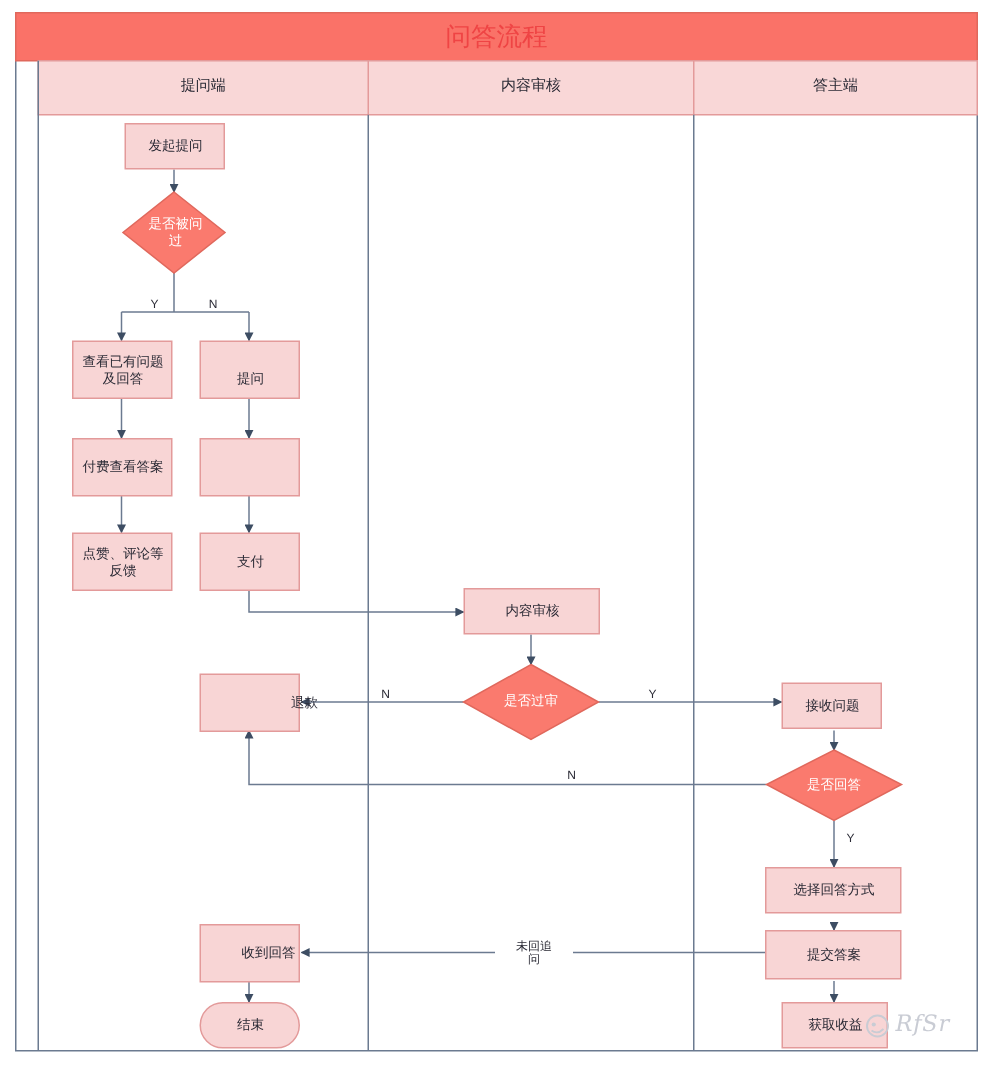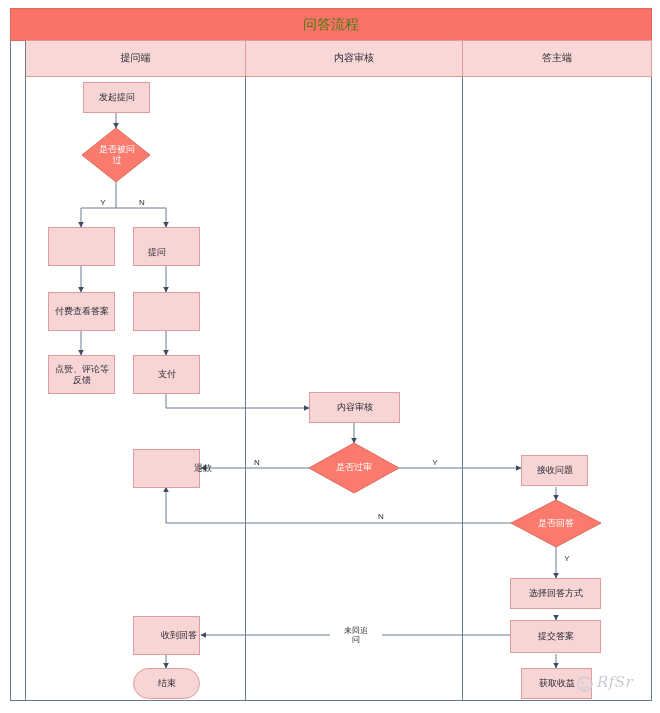--- a/index.html
+++ b/index.html
@@ -38,22 +38,22 @@
   }
   .diamond-label {
     color: #ffffff;
     font-size: 9px;
   }
   .lane-title {
     color: #2a2a35;
     font-size: 10px;
   }
   .pool-title {
-    color: #4d7c0f;
-    font-size: 14px;
+    color: #ef4444;
+    font-size: 17px;
   }
   .edge-label {
     position: absolute;
     color: #2a2a35;
     font-size: 8px;
     text-align: center;
     line-height: 1.15;
     pointer-events: none;
     white-space: pre-line;
   }
@@ -161,24 +161,26 @@
 
   <div class="node-label pool-title" style="left:11px; top:9px; width:640px; height:31px;">问答流程</div>
 
   <div class="node-label lane-title" style="left:26px; top:41px; width:219px; height:35px;">提问端</div>
   <div class="node-label lane-title" style="left:246px; top:41px; width:216px; height:35px;">内容审核</div>
   <div class="node-label lane-title" style="left:463px; top:41px; width:188px; height:35px;">答主端</div>
 
   <div class="node-label box-label" style="left:84px; top:83px; width:66px; height:30px;">发起提问</div>
   <div class="node-label diamond-label" style="left:84px; top:136px; width:66px; height:38px;">是否被问
 过</div>
+  <div class="node-label box-label" style="left:49px; top:228px; width:66px; height:38px;">查看已有问题
+及回答</div>
   <div class="node-label box-label" style="left:49px; top:293px; width:66px; height:38px;">付费查看答案</div>
   <div class="node-label box-label" style="left:49px; top:356px; width:66px; height:38px;">点赞、评论等
 反馈</div>
-  <div class="node-label box-label" style="left:124px; top:228px; width:66px; height:50px;">提问</div>
+  <div class="node-label box-label" style="left:134px; top:228px; width:66px; height:50px;">提问</div>
   <div class="node-label box-label" style="left:134px; top:356px; width:66px; height:38px;">支付</div>
   <div class="node-label box-label" style="left:310px; top:393px; width:90px; height:30px;">内容审核</div>
   <div class="node-label diamond-label" style="left:316px; top:455px; width:76px; height:26px;">是否过审</div>
   <div class="node-label box-label" style="left:134px; top:450px; width:66px; height:38px;padding-left:36px;">退款</div>
   <div class="node-label box-label" style="left:522px; top:456px; width:66px; height:30px;">接收问题</div>
   <div class="node-label diamond-label" style="left:518px; top:511px; width:76px; height:26px;">是否回答</div>
   <div class="node-label box-label" style="left:511px; top:579px; width:90px; height:30px;">选择回答方式</div>
   <div class="node-label box-label" style="left:511px; top:621px; width:90px; height:32px;">提交答案</div>
   <div class="node-label box-label" style="left:522px; top:669px; width:70px; height:30px;">获取收益</div>
   <div class="node-label box-label" style="left:134px; top:617px; width:90px; height:38px;">收到回答</div>

